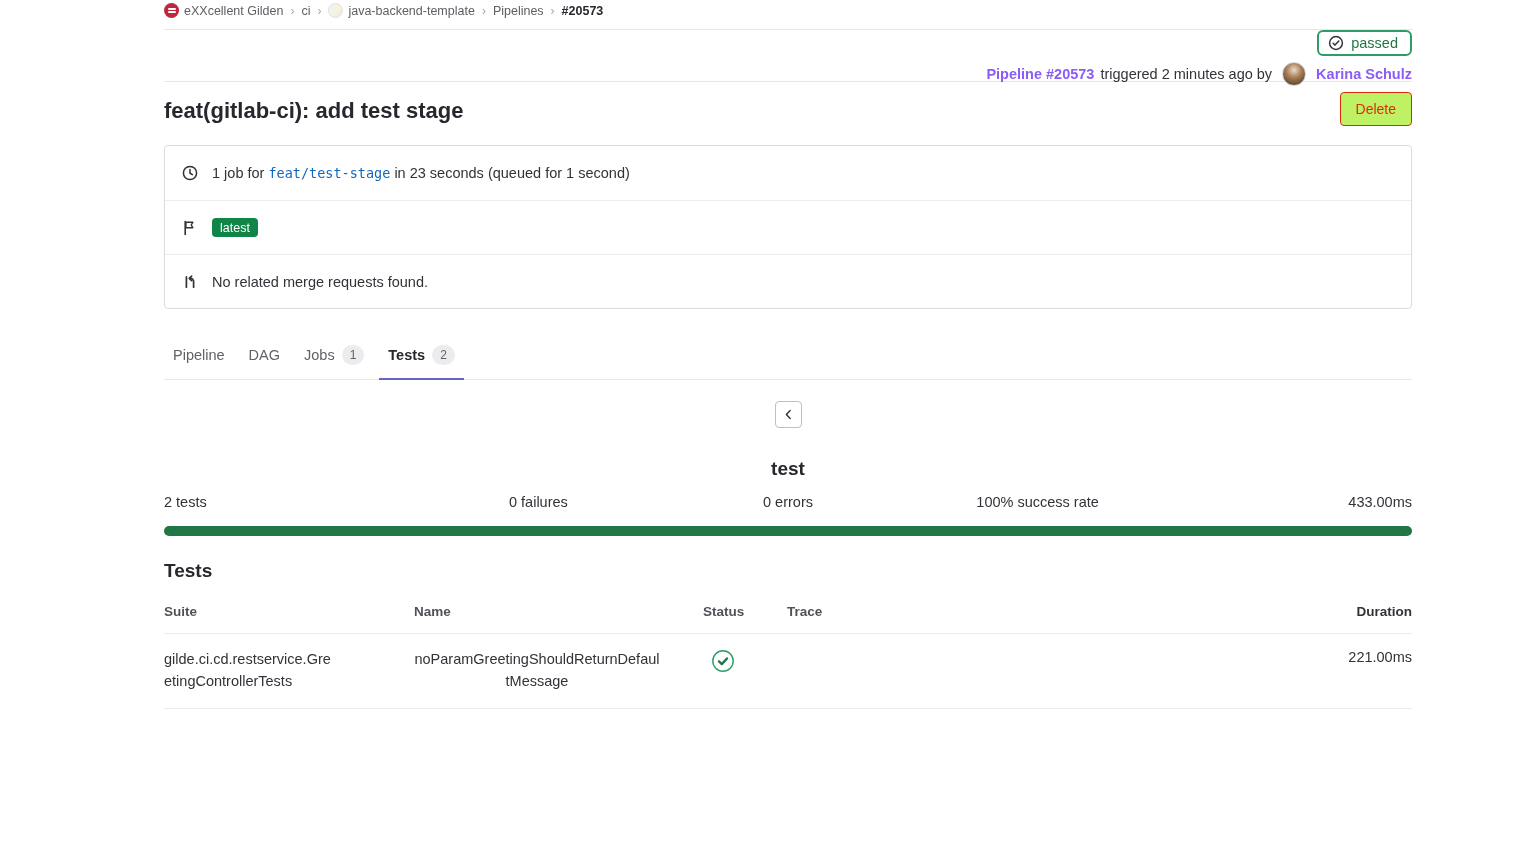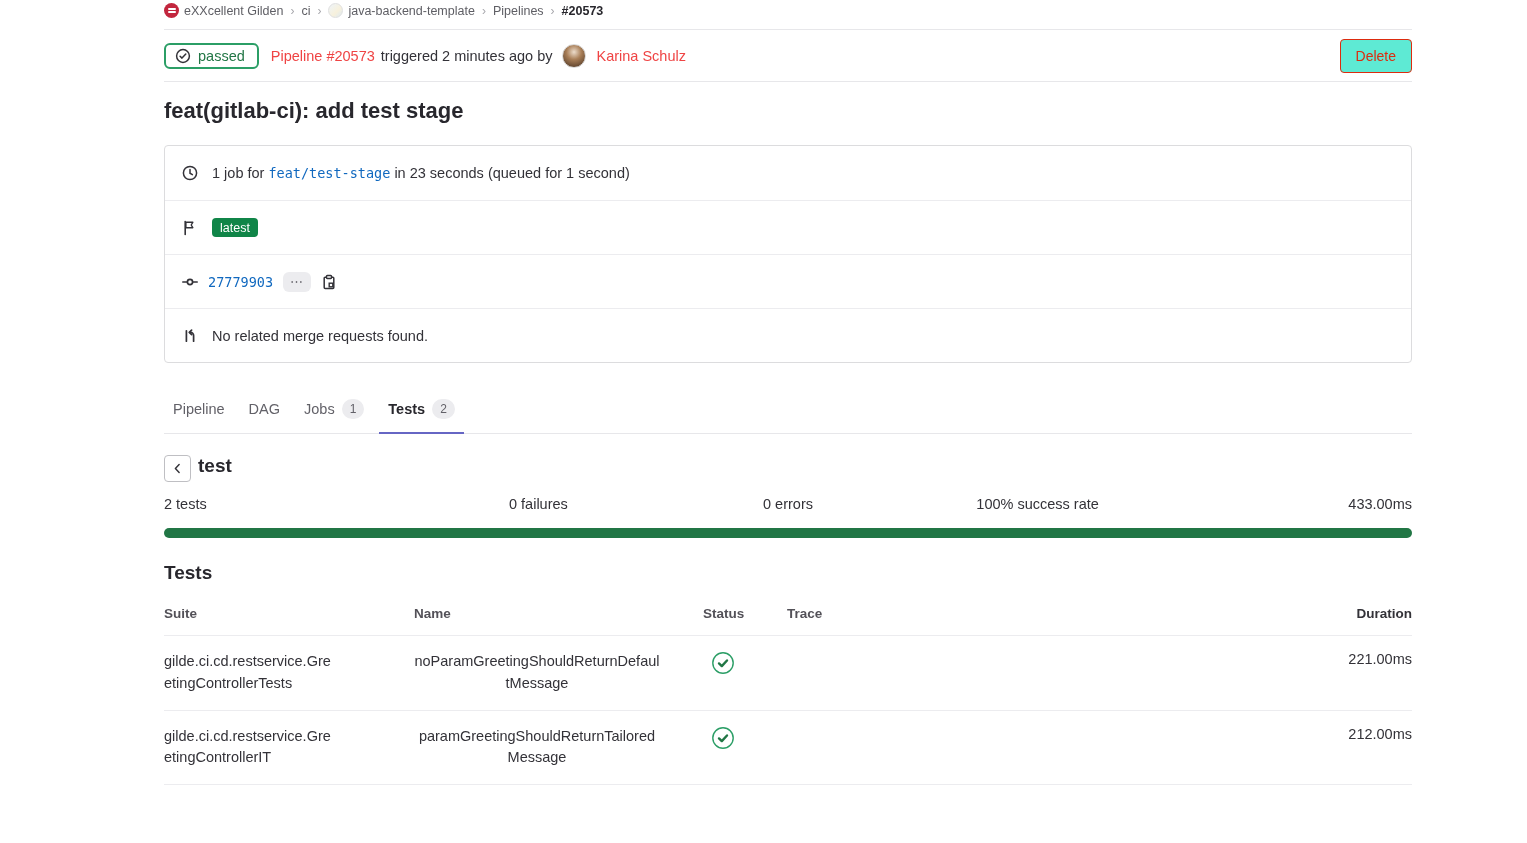--- a/index.html
+++ b/index.html
@@ -18,26 +18,26 @@
   .breadcrumb { display:flex; align-items:flex-end; gap:7px; padding:3px 0 11px; font-size:12.5px; color:#5e5e64; border-bottom:1px solid #e7e7ea; }
   .breadcrumb a { color:#5e5e64; text-decoration:none; }
   .crumb { display:flex; align-items:center; gap:5px; }
   .crumb-sep { color:#a8a8ad; font-size:12px; }
   .crumb-current { color:#28272d; font-weight:700; }
   .org-avatar { width:15px; height:15px; border-radius:50%; background:#c2263e; display:inline-flex; flex-direction:column; justify-content:center; align-items:center; gap:1.5px; }
   .org-avatar i { display:block; width:8px; height:1.5px; background:#fff; border-radius:1px; }
   .proj-avatar { width:15px; height:15px; border-radius:50%; background:linear-gradient(135deg,#eef4fa 0%,#f7f1dc 60%,#dce9f5 100%); border:1px solid #e0e0e0; display:inline-block; }
 
   
-  .status-row { display:flex; align-items:center; gap:12px; height:52px; border-bottom:1px solid #e7e7ea; }
+  .status-row { display:flex; align-items:flex-end; gap:6px; height:52px; border-bottom:1px solid #e7e7ea;flex-direction:column; }
   .passed-badge { display:inline-flex; align-items:center; gap:7px; border:2px solid #2b9e66; color:#217645; border-radius:6px; padding:3px 12px 3px 9px; font-size:14.5px; background:#fff; cursor:pointer; }
   .trigger-text { display:flex; align-items:center; gap:6px; }
-  .bold { font-weight:400; color:#ef4444; }
+  .bold { font-weight:700; color:#8b5cf6; }
   .user-avatar { width:24px; height:24px; border-radius:50%; background:radial-gradient(circle at 50% 35%, #e9d9c8 0%, #b08a62 35%, #6e4f35 75%, #4e3category825 100%); background:radial-gradient(circle at 50% 32%, #ecdccb 0%, #a97f58 40%, #5d422c 85%); border:1px solid #d9d9d9; margin:0 4px; }
-  .delete-btn { margin-left:auto; background:#5eead4; border:1px solid #dd2b0e; color:#dd2b0e; border-radius:4px; padding:8px 15px; font-size:14px; font-family:inherit; cursor:pointer; }
+  .delete-btn { margin-left:auto; background:#bef264; border:1px solid #dd2b0e; color:#dd2b0e; border-radius:4px; padding:8px 15px; font-size:14px; font-family:inherit; cursor:pointer; }
 
   
   .page-title { font-size:22px; font-weight:700; color:#28272d; margin:16px 0 21px; }
 
   
   .card { border:1px solid #dcdcde; border-radius:4px; }
   .card-row { display:flex; align-items:center; min-height:54px; padding:0 17px; gap:14px; border-top:1px solid #ececef; }
   .card-row:first-child { border-top:none; }
   .icon-16 { width:16px; height:16px; flex:none; color:#333238; }
   .mono-link { font-family:"DejaVu Sans Mono", monospace; font-size:13.5px; color:#1068bf; text-decoration:none; }
@@ -46,21 +46,21 @@
   .ellipsis-btn { background:#ececef; border:none; border-radius:6px; height:20px; padding:0 7px; font-size:13px; color:#535158; line-height:1; cursor:pointer; letter-spacing:1px; }
   .copy-btn { background:none; border:none; padding:0; cursor:pointer; color:#535158; display:flex; }
 
   
   .tabs { display:flex; gap:6px; margin-top:25px; border-bottom:1px solid #e7e7ea; color:#626168; font-size:14.5px; }
   .tab { display:flex; align-items:center; gap:7px; padding:11px 9px 13px; cursor:pointer; border-bottom:2px solid transparent; margin-bottom:-1px; }
   .tab.active { color:#28272d; font-weight:700; border-bottom-color:#6666c4; }
   .pill { background:#ececef; color:#626168; border-radius:10px; padding:1px 8px; font-size:12px; font-weight:400; line-height:1.5; }
 
   
-  .group-header { display:flex; gap:7px; margin:21px 0 12px; }
+  .group-header { display:flex; align-items:center; gap:30px; margin:21px 0 12px;flex-direction:column; }
   .back-btn { width:27px; height:27px; border:1px solid #bfbfc3; border-radius:4px; background:#fff; color:#333238; display:flex; align-items:center; justify-content:center; cursor:pointer; }
   .group-title { font-size:19px; font-weight:700; color:#28272d; }
 
   .summary-row { display:grid; grid-template-columns:repeat(5,1fr); margin:14px 0 16px; font-size:14.5px; color:#333238; }
   .summary-row span:nth-child(2),
   .summary-row span:nth-child(3),
   .summary-row span:nth-child(4) { text-align:center; }
   .summary-row span:nth-child(5) { text-align:right; }
   .progress-bar { height:10px; border-radius:5px; background:#217645; margin-bottom:24px; }
 
@@ -133,36 +133,20 @@
         <span>in 23 seconds (queued for 1 second)</span>
       </span>
     </div>
     <div class="card-row">
       <svg class="icon-16" viewBox="0 0 16 16">
           <path d="M3.2 1.5v13" fill="none" stroke="currentColor" stroke-width="1.6" stroke-linecap="round"></path>
           <path d="M3.9 2.3h6.9L9.2 5l1.6 2.7H3.9z" fill="none" stroke="currentColor" stroke-width="1.4" stroke-linejoin="round"></path>
         </svg>
       <span class="latest-badge">latest</span>
     </div>
-    <div class="card-row commit-row">
-      <svg class="icon-16" viewBox="0 0 16 16">
-          <line x1="0.8" y1="8" x2="4.6" y2="8" stroke="currentColor" stroke-width="1.7" stroke-linecap="round"></line>
-          <circle cx="8" cy="8" r="2.6" fill="none" stroke="currentColor" stroke-width="1.7"></circle>
-          <line x1="11.4" y1="8" x2="15.2" y2="8" stroke="currentColor" stroke-width="1.7" stroke-linecap="round"></line>
-        </svg>
-      <a href="#" class="mono-link">27779903</a>
-      <button class="ellipsis-btn">⋯</button>
-      <button class="copy-btn">
-        <svg class="icon-16" viewBox="0 0 16 16">
-            <path d="M5.5 3.2H4.2a1 1 0 0 0-1 1v9.3a1 1 0 0 0 1 1h7.6a1 1 0 0 0 1-1V4.2a1 1 0 0 0-1-1h-1.3" fill="none" stroke="currentColor" stroke-width="1.5"></path>
-            <rect x="5.5" y="1.4" width="5" height="3" rx="0.8" fill="none" stroke="currentColor" stroke-width="1.5"></rect>
-            <rect x="8.2" y="9.2" width="3.6" height="3.6" fill="#fff" stroke="currentColor" stroke-width="1.4"></rect>
-          </svg>
-      </button>
-    </div>
     <div class="card-row">
       <svg class="icon-16" viewBox="0 0 16 16">
           <path d="M4.4 2.8v10.4" fill="none" stroke="currentColor" stroke-width="1.7" stroke-linecap="round"></path>
           <path d="M11.6 13.2V7.4a3 3 0 0 0-3-3h-.9" fill="none" stroke="currentColor" stroke-width="1.7" stroke-linecap="round"></path>
           <path d="M9.6 2.2L7.3 4.4l2.3 2.2" fill="none" stroke="currentColor" stroke-width="1.7" stroke-linecap="round" stroke-linejoin="round"></path>
         </svg>
       <span>No related merge requests found.</span>
     </div>
   </div>
 
@@ -218,27 +202,15 @@
       <span class="cell-status">
         <svg class="check-circle" viewBox="0 0 24 24">
             <circle cx="12" cy="12" r="10.2" fill="none" stroke="currentColor" stroke-width="1.4"></circle>
             <path d="M8 12.4l2.8 2.7 5.2-5.6" fill="none" stroke="#217645" stroke-width="2.4" stroke-linecap="round" stroke-linejoin="round"></path>
           </svg>
       </span>
       <span></span>
       <span class="cell-duration">221.00ms</span>
     </div>
 
-    <div class="trow">
-      <span class="cell-suite">gilde.ci.cd.restservice.GreetingControllerIT</span>
-      <span class="cell-name">paramGreetingShouldReturnTailoredMessage</span>
-      <span class="cell-status">
-        <svg class="check-circle" viewBox="0 0 24 24">
-            <circle cx="12" cy="12" r="10.2" fill="none" stroke="currentColor" stroke-width="1.4"></circle>
-            <path d="M8 12.4l2.8 2.7 5.2-5.6" fill="none" stroke="#217645" stroke-width="2.4" stroke-linecap="round" stroke-linejoin="round"></path>
-          </svg>
-      </span>
-      <span></span>
-      <span class="cell-duration">212.00ms</span>
-    </div>
   </div>
 
 </div>
 
 </body></html>

